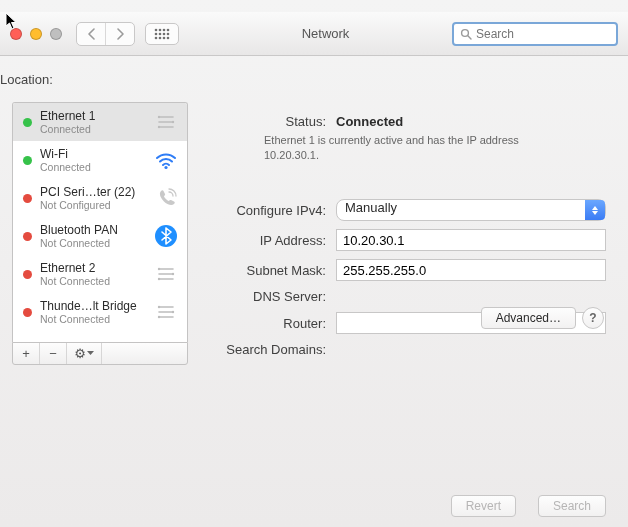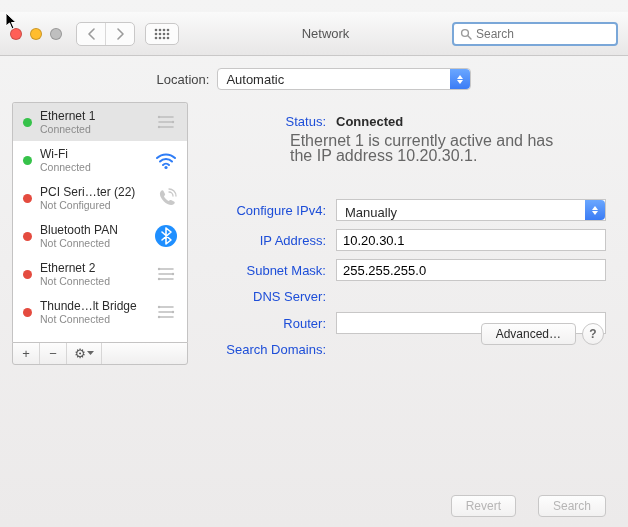--- a/index.html
+++ b/index.html
@@ -23,21 +23,21 @@
   .dot.red{background:#ff5f57}.dot.yel{background:#ffbd2e}.dot.grn{background:#bfbfbf}
   .seg{display:flex;border:1px solid #c9c8c8;border-radius:5px;overflow:hidden;background:#fcfcfc;margin-right:10px}
   .seg button{all:unset;display:flex;align-items:center;justify-content:center;width:28px;height:22px;color:#8f8f8f;cursor:default}
   .seg button + button{border-left:1px solid #d9d8d8}
   .gridbtn{border:1px solid #c9c8c8;border-radius:5px;background:#fcfcfc;width:34px;height:22px;display:flex;align-items:center;justify-content:center;margin-right:20px}
   .title{flex:1;text-align:center;font-size:13px;color:#555}
   .search{width:166px;height:24px;border:2px solid #7aa7d8;border-radius:4px;background:#fff;display:flex;align-items:center;padding:0 6px;gap:4px}
   .search input{all:unset;flex:1;font-size:12px;color:#999}
   .search svg{flex:none}
   
-  .loc-row{display:flex;align-items:center;justify-content:center;gap:8px;height:46px}
+  .loc-row{display:flex;align-items:center;justify-content:flex-start;gap:8px;height:46px}
   .loc-label{color:#444}
   .loc-select{position:relative;width:254px;height:22px;border:1px solid #c8c7c7;border-radius:4px;background:#fff;display:flex;align-items:center;padding:0 26px 0 8px;font-size:13px}
   .sel-cap{position:absolute;right:0;top:0;bottom:0;width:20px;border-radius:0 4px 4px 0;background:linear-gradient(#6aa7ff,#3b7cf5);display:flex;flex-direction:column;align-items:center;justify-content:center;gap:1px}
   .sel-cap::before,.sel-cap::after{content:"";width:0;height:0}
   .sel-cap::before{border-left:3px solid transparent;border-right:3px solid transparent;border-bottom:4px solid #fff}
   .sel-cap::after{border-left:3px solid transparent;border-right:3px solid transparent;border-top:4px solid #fff}
   
   .body{display:flex;padding:0 12px 10px 12px;gap:10px}
   
   .sidebar{width:176px;display:flex;flex-direction:column}
@@ -48,30 +48,30 @@
   .st-green{background:#36c24a}.st-red{background:#e44b3f}
   .svc-text{flex:1;min-width:0}
   .svc-name{font-size:12px;line-height:14px;white-space:nowrap;overflow:hidden;text-overflow:ellipsis}
   .svc-status{font-size:10.5px;color:#8b8b8b;line-height:12px}
   .svc-icon{width:26px;height:26px;display:flex;align-items:center;justify-content:center;flex:none}
   .list-toolbar{height:23px;border:1px solid #c4c3c3;border-radius:0 0 3px 3px;background:linear-gradient(#fdfdfd,#f0efef);display:flex;align-items:center}
   .list-toolbar button{all:unset;width:26px;height:100%;display:flex;align-items:center;justify-content:center;color:#555;cursor:default;border-right:1px solid #d7d6d6}
   
   .detail{flex:1;position:relative;padding:6px 10px 0 0}
   .row{display:flex;align-items:center;margin-bottom:8px}
-  .lab{width:138px;text-align:right;padding-right:10px;color:#1d4ed8;font-size:13px}
+  .lab{width:138px;text-align:right;padding-right:10px;color:#404040;font-size:13px}
   .field{flex:1}
   .bold{font-weight:600}
-  .sub{font-size:16px;color:#666;line-height:15px;margin-left:92px;margin-top:-4px;max-width:270px}
-  .select2{position:relative;height:22px;border:1px solid #c8c7c7;border-radius:0;background:#fff;display:flex;align-items:flex-end;padding:0 26px 0 8px;font-size:13px;width:100%}
+  .sub{font-size:11px;color:#666;line-height:15px;margin-left:66px;margin-top:-4px;max-width:270px}
+  .select2{position:relative;height:22px;border:1px solid #c8c7c7;border-radius:8px;background:#fff;display:flex;align-items:flex-start;padding:0 26px 0 8px;font-size:13px;width:100%}
   .txt-input{width:100%;height:22px;border:1px solid #c8c7c7;border-radius:0;background:#fff;padding:0 6px;font-size:13px;outline:none}
   .btn{height:22px;border:1px solid #c8c7c7;border-radius:4px;background:linear-gradient(#fdfdfd,#f2f1f1);padding:0 14px;font-size:12px;display:inline-flex;align-items:center;cursor:default}
   .btn.dis{color:#b6b5b5}
   .help{width:22px;height:22px;border-radius:50%;border:1px solid #c8c7c7;background:linear-gradient(#fdfdfd,#f2f1f1);display:inline-flex;align-items:center;justify-content:center;font-size:12px;font-weight:600;color:#666;margin-left:6px}
-  .bottom-btns{position:absolute;right:12px;bottom:20px;display:flex;align-items:center}
+  .bottom-btns{position:absolute;right:12px;bottom:36px;display:flex;align-items:center}
   .footer-btns{position:absolute;right:22px;bottom:10px;display:flex;gap:22px}
   
   .cursor{position:absolute;left:5px;top:12px;width:14px;height:18px;pointer-events:none}
 </style>
 </head>
 <body>
 
 <div class="toolbar">
   <div class="traffic">
     <div class="dot red"></div>
@@ -113,24 +113,20 @@
     <svg width="12" height="12" viewBox="0 0 12 12">
         <circle cx="5" cy="5" r="3.4" stroke="#9a9a9a" stroke-width="1.4" fill="none"></circle>
         <line x1="7.6" y1="7.6" x2="11" y2="11" stroke="#9a9a9a" stroke-width="1.4" stroke-linecap="round"></line>
       </svg>
     <input placeholder="Search" style="">
   </div>
 </div>
 
 <div class="loc-row">
   <span class="loc-label">Location:</span>
-  <div class="loc-select">
-    <span>Automatic</span>
-    <div class="sel-cap"></div>
-  </div>
 </div>
 
 <div class="body">
 
   <div class="sidebar">
     <div class="service-list">
 
       <div class="svc sel">
         <span class="st-dot st-green"></span>
         <div class="svc-text">

